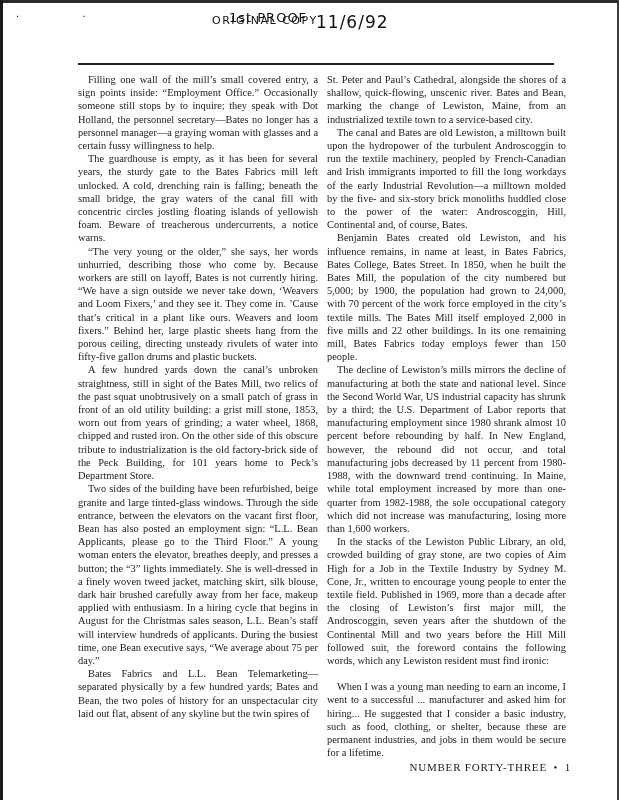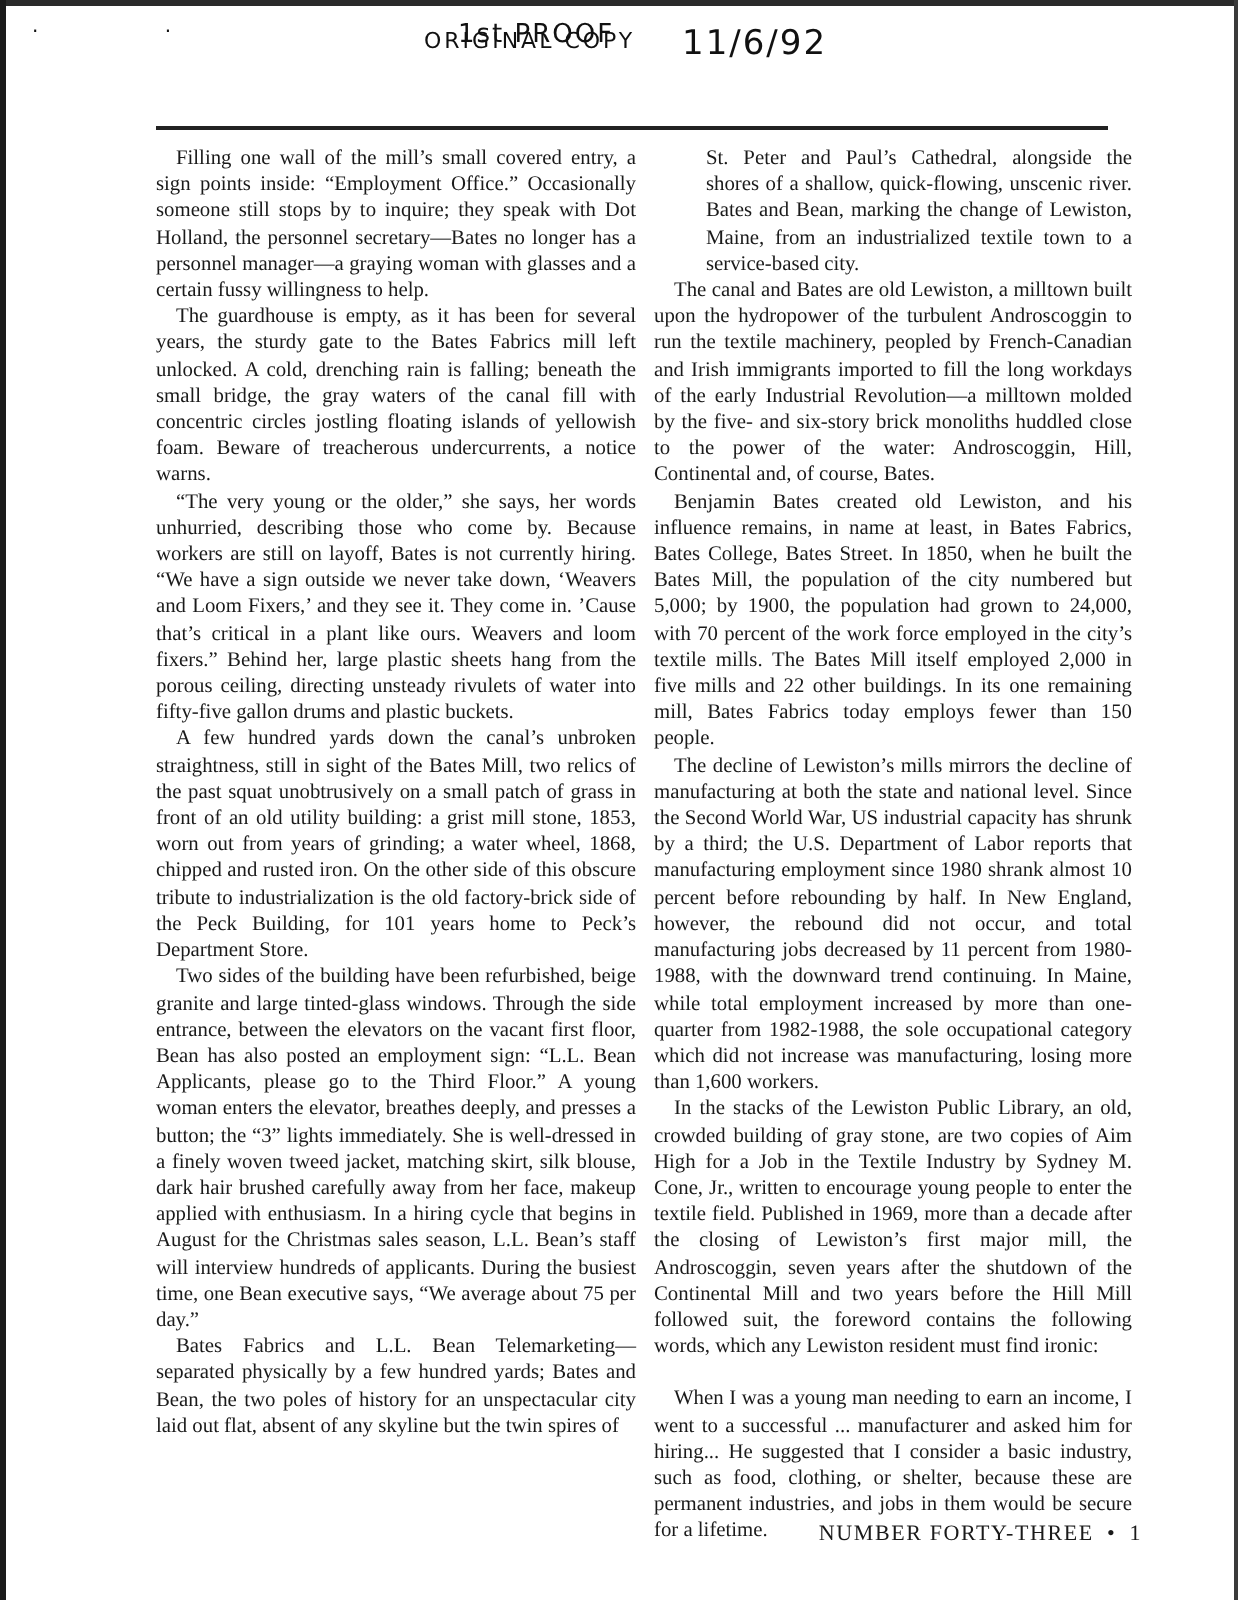--- a/index.html
+++ b/index.html
@@ -46,21 +46,20 @@
     .hw-original {
       left: 212px; top: 14px;
       font-size: 11px;
       font-style: normal;
       letter-spacing: 1.5px;
     }
     .hw-date {
       left: 316px; top: 12px;
       font-size: 17px;
       font-style: normal;
-      margin-left: 25px;
     }
     .hw-dots {
       left: 16px; top: 8px;
       font-size: 10px;
       font-style: normal;
       letter-spacing: 30px;
     }
     .rule {
       position: absolute;
       left: 78px; top: 63px;
@@ -81,21 +80,21 @@
     .title-block {
       text-align: left;
       margin-bottom: 11px;
       font-size: 10.6px;
       line-height: 13px;
     }
     .column p {
       margin: 0;
       text-indent: 10px;
     }
-    .column p.continue { text-indent: 0; margin-left: 26px; }
+    .column p.continue { text-indent: 0; }
     .quote-gap { height: 13px; }
     .footer {
       position: absolute;
       right: 48px;
       top: 761px;
       font-size: 11px;
       letter-spacing: 0.8px;
     }
     .footer .bullet { margin: 0 3px; }
   </style>

